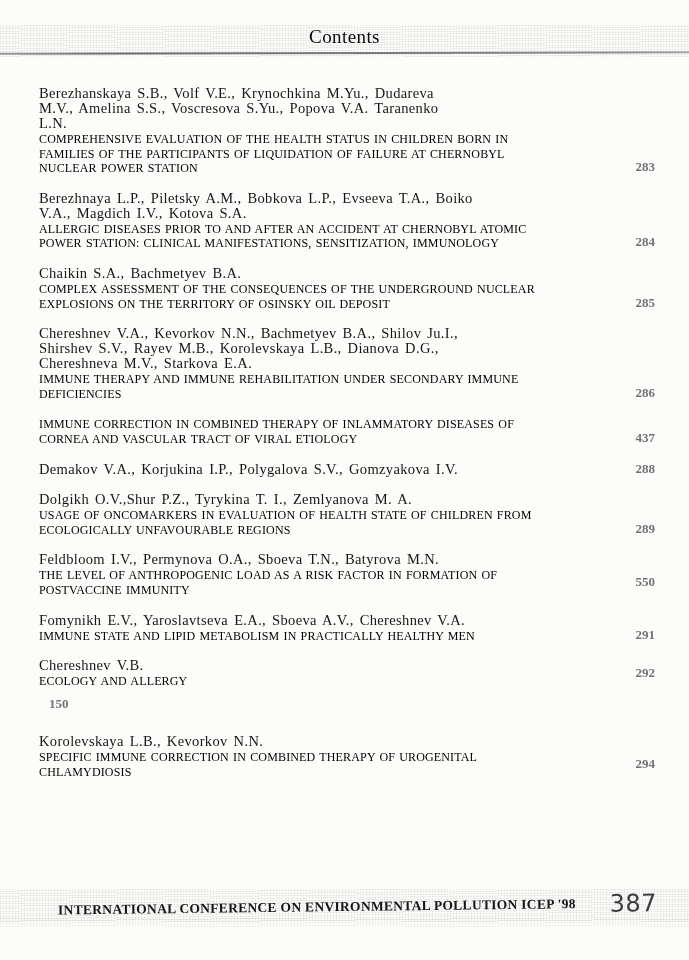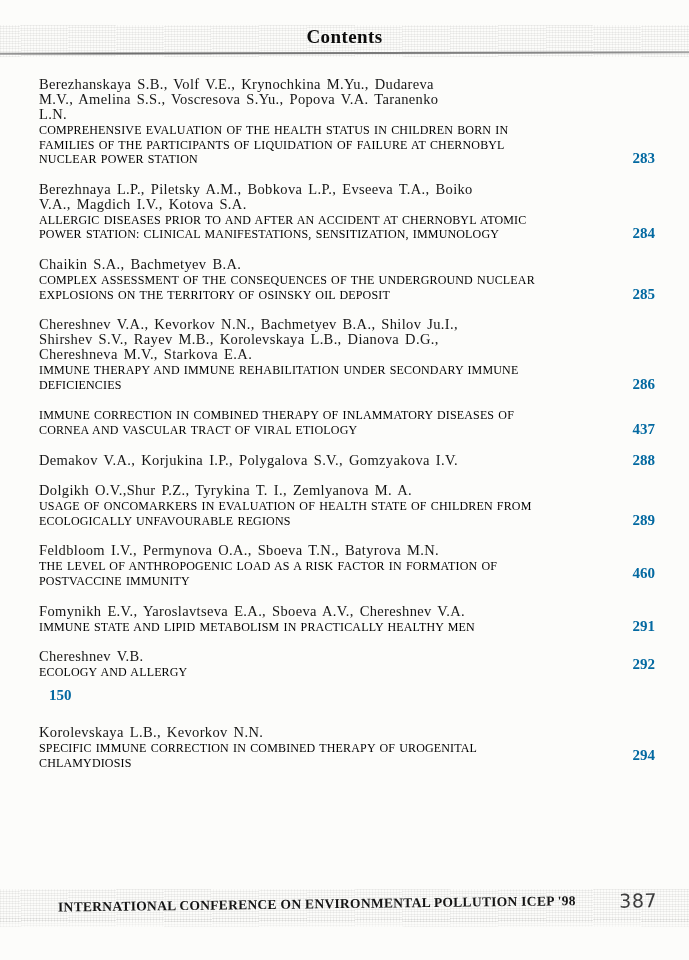--- a/index.html
+++ b/index.html
@@ -34,38 +34,38 @@
 
   
   .contents-title {
     position: absolute;
     top: 26px;
     left: 0;
     width: 689px;
     margin: 0;
     text-align: center;
     font-size: 19px;
-    font-weight: bold;
+    font-weight: normal;
     letter-spacing: 0.4px;
     color: #0b0b0b;
   }
   .header-rule {
     position: absolute;
     top: 52px;
     left: 0;
     width: 689px;
     height: 2px;
     background: linear-gradient(90deg, #9a9a9a, #6e6e6e 15%, #7a7a7a 55%, #8d8d8d 90%, #a5a5a5);
     transform: rotate(-0.12deg);
   }
 
   
   .toc {
     position: absolute;
-    top: 77px;
+    top: 86px;
     left: 39px;
     width: 616px;
   }
   .toc-entry {
     display: flex;
     justify-content: space-between;
     align-items: flex-end;
     margin-bottom: 15px;
   }
   .entry-text {
@@ -87,25 +87,25 @@
     line-height: 14.6px;
     letter-spacing: 0.15px;
     word-spacing: 1px;
     color: #000;
     max-width: 562px;
     margin-top: 1px;
   }
   .entry-page {
     flex: none;
     font-weight: bold;
-    font-size: 15px;
+    font-size: 13px;
     line-height: 14.6px;
     padding-left: 10px;
     padding-bottom: 1px;
-    color: #0369a1;
+    color: #737373;
   }
   
   .toc-entry:nth-child(8)  .entry-page,
   .toc-entry:nth-child(10) .entry-page,
   .toc-entry:nth-child(11) .entry-page,
   .toc-entry:nth-child(12) .entry-page {
     transform: translateY(-7px);
   }
 
   
@@ -122,21 +122,21 @@
     transform: rotate(-0.7deg);
   }
   .footer-conference {
     font-weight: bold;
     font-size: 13.5px;
     letter-spacing: 0.3px;
     color: #151515;
   }
   .footer-page-number {
     font-family: "DejaVu Sans", sans-serif;
-    font-size: 19px;
+    font-size: 24px;
     font-weight: 400;
     color: #3d3d3d;
     letter-spacing: 0.5px;
   }
 </style>
 </head>
 <body>
 
 <div class="page">
 
@@ -211,21 +211,21 @@
       </div>
       <div class="entry-page">289</div>
     </div>
 
     <div class="toc-entry">
       <div class="entry-text">
         <div class="entry-authors">Feldbloom I.V., Permynova O.A., Sboeva T.N., Batyrova M.N.</div>
         <div class="entry-title">THE LEVEL OF ANTHROPOGENIC LOAD AS A RISK FACTOR IN FORMATION OF
 POSTVACCINE IMMUNITY</div>
       </div>
-      <div class="entry-page">460</div>
+      <div class="entry-page">550</div>
     </div>
 
     <div class="toc-entry">
       <div class="entry-text">
         <div class="entry-authors">Fomynikh E.V.,  Yaroslavtseva E.A., Sboeva A.V., Chereshnev V.A.</div>
         <div class="entry-title">IMMUNE STATE AND LIPID METABOLISM IN PRACTICALLY HEALTHY MEN</div>
       </div>
       <div class="entry-page">291</div>
     </div>
 

